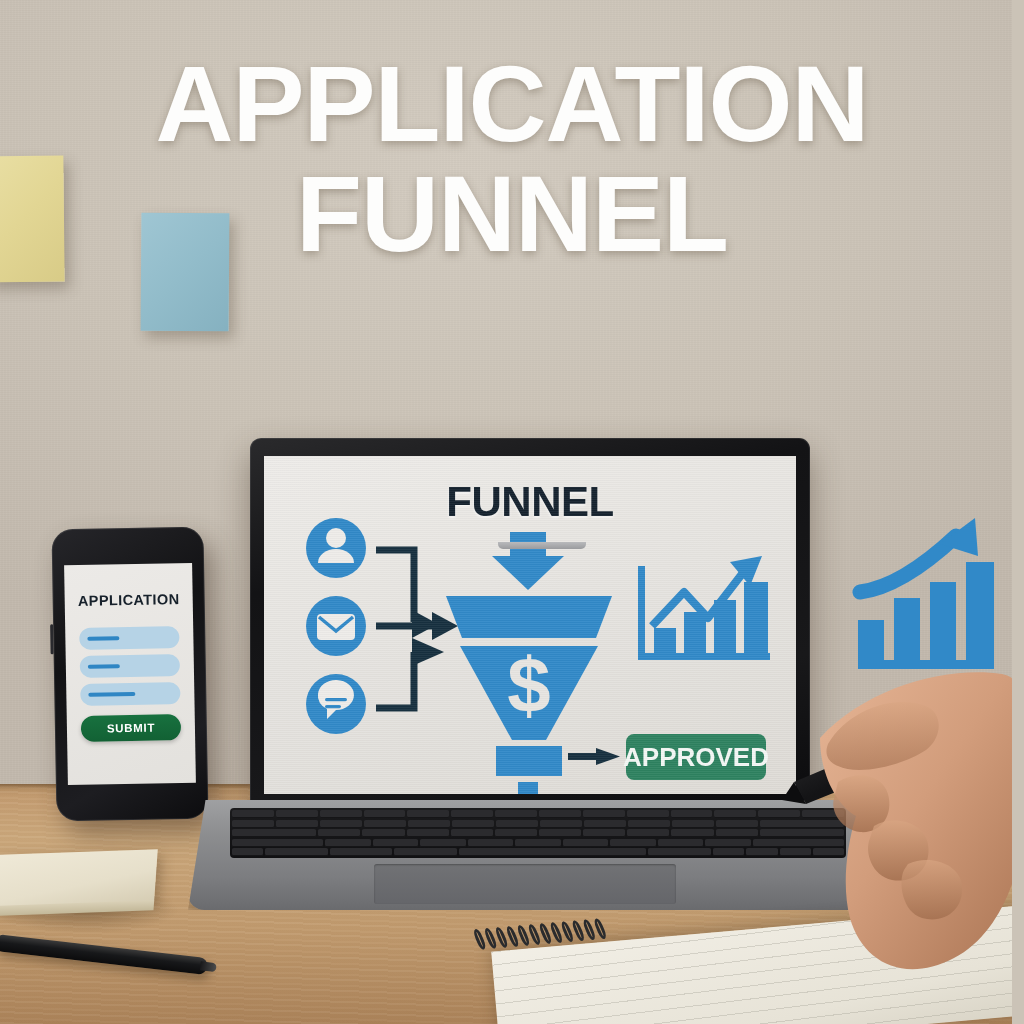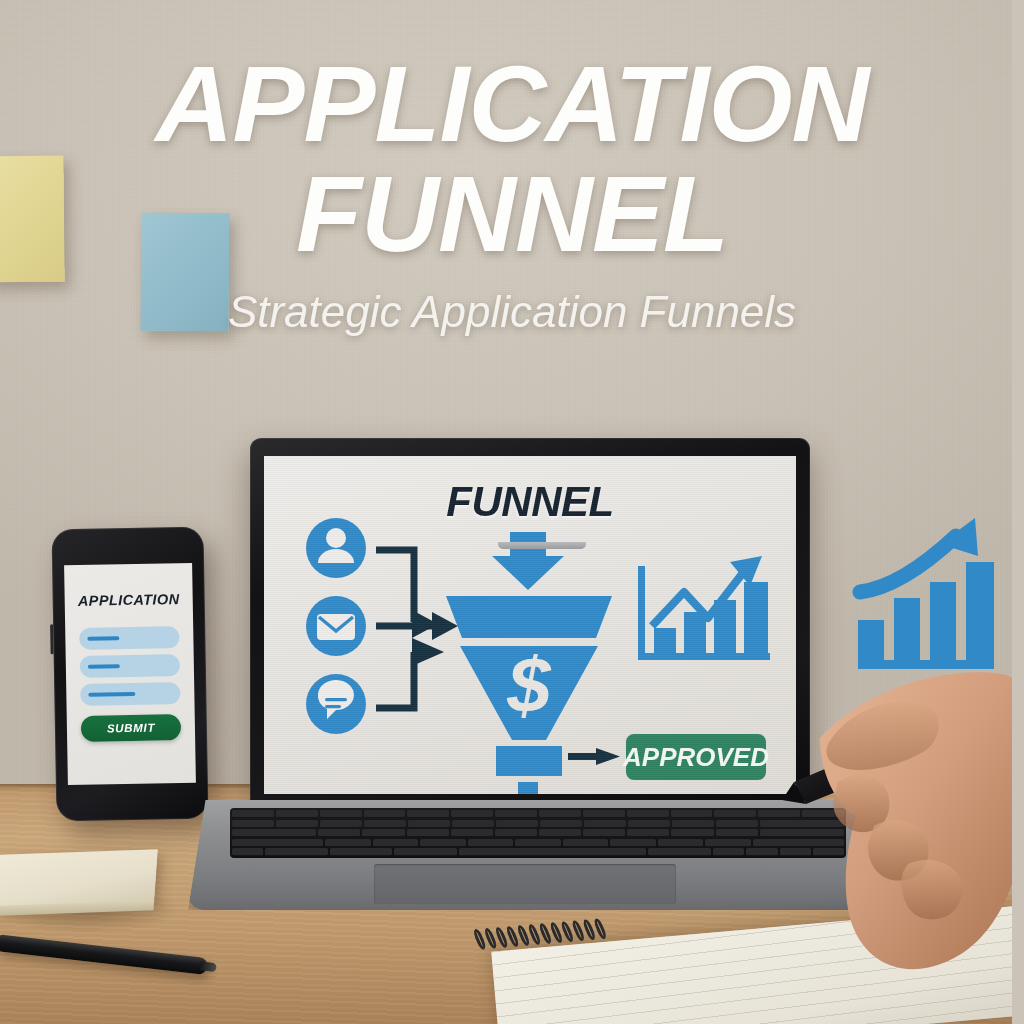--- a/index.html
+++ b/index.html
@@ -3,21 +3,21 @@
 <meta charset="utf-8">
 <title>Application Funnel</title>
 <style>
   * { margin:0; padding:0; box-sizing:border-box; }
   html,body { width:1024px; height:1024px; overflow:hidden; }
   body {
     font-family:"Liberation Sans", sans-serif;
     background:#cbc3b7;
     position:relative;
   }
-  #scene { position:absolute; inset:0; width:1012px; height:1024px; overflow:hidden;font-style:italic; }
+  #scene { position:absolute; inset:0; width:1012px; height:1024px; overflow:hidden; }
 
   
   .wall {
     position:absolute; left:0; top:0; width:1024px; height:790px;
     background:
       radial-gradient(ellipse 760px 520px at 45% 22%, #d3cbc0 0%, #cbc3b7 55%, #c2b9ad 100%);
   }
   .wall-grain {
     position:absolute; inset:0;
     background-image:
@@ -272,21 +272,20 @@
 
   <div class="desk">
     <div class="desk-grain"></div>
   </div>
   <div class="desk-edge"></div>
 
   <div class="headline">
     <div class="title-l1">APPLICATION</div>
     <div class="title-l2">FUNNEL</div>
     <div class="subtitle">
-      <span>Strategic Application Funnels</span>
     </div>
   </div>
 
   <div class="wallchart">
     <svg viewBox="0 0 160 168" width="160" height="168">
       <g fill="#3189c8">
         <rect x="6" y="112" width="26" height="44"></rect>
         <rect x="42" y="90" width="26" height="66"></rect>
         <rect x="78" y="74" width="26" height="82"></rect>
         <rect x="114" y="54" width="28" height="102"></rect>

